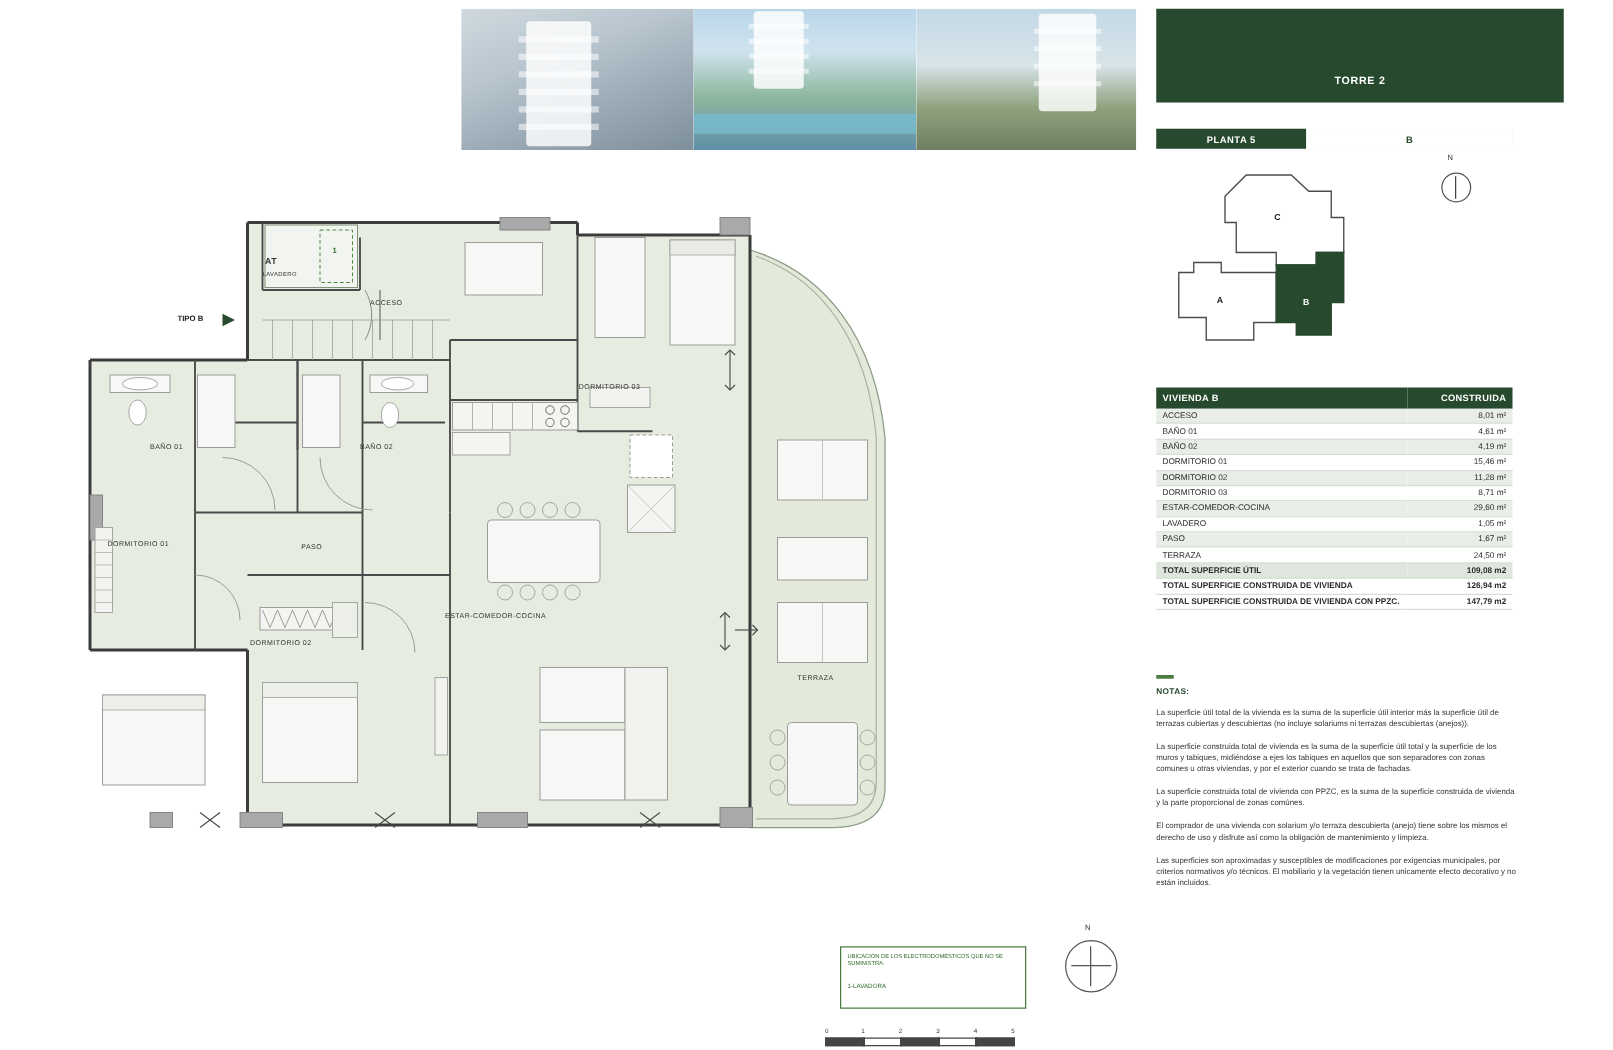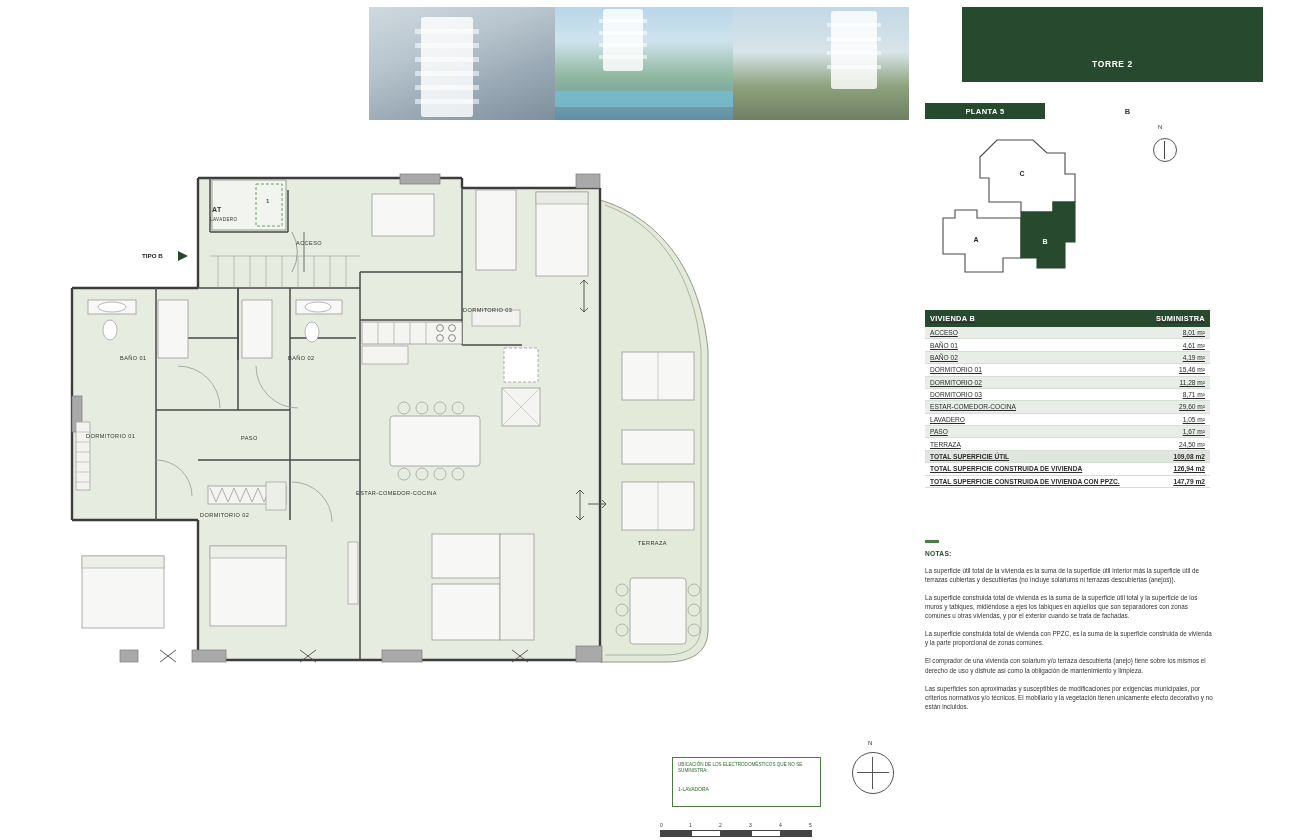--- a/index.html
+++ b/index.html
@@ -17,35 +17,35 @@
   .photo:nth-child(1){width:186px;}
   .photo:nth-child(2){width:178px;}
   .photo:nth-child(3){width:176px;}
   .ph1{background:linear-gradient(160deg,#cfd9df 0%,#b9c6cf 35%,#97a7b3 70%,#7e8f9c 100%);width:100%;height:100%;}
   .ph2{background:linear-gradient(180deg,#b9d6e8 0%,#cfe3ee 30%,#8fb79f 62%,#5f8fa8 100%);width:100%;height:100%;}
   .ph3{background:linear-gradient(180deg,#c3d8e6 0%,#d8e4e9 40%,#8ea27e 70%,#6f7f63 100%);width:100%;height:100%;}
   .tower{position:absolute;background:rgba(255,255,255,.82);border-radius:3px;}
   .tower-s{position:absolute;background:rgba(255,255,255,.55);}
 
   
-  #torre-header{left:962px;top:7px;width:301px;height:75px;background:#27492e;}
+  #torre-header{left:925px;top:7px;width:326px;height:75px;background:#27492e;}
   #torre-label{position:absolute;left:0;top:52px;width:100%;text-align:center;color:#fff;font-size:8.5px;font-weight:bold;letter-spacing:.6px;}
   #planta-left{position:absolute;left:0;top:0;width:120px;height:16px;background:#27492e;color:#fff;font-size:7.5px;font-weight:bold;display:flex;align-items:center;justify-content:center;letter-spacing:.4px;}
   #planta-right{position:absolute;left:120px;top:0;width:165px;height:16px;background:#fff;color:#27492e;font-size:7.5px;font-weight:bold;display:flex;align-items:center;justify-content:center;}
   #planta-bar-wrap{left:925px;top:103px;width:285px;height:16px;background:#e9eee8;}
 
   
   #keyplan{left:925px;top:122px;width:285px;height:180px;background:#fff;}
   #compass-key{position:absolute;left:228px;top:16px;width:22px;height:22px;border:1px solid #555;border-radius:50%;}
   #compass-key .needle{position:absolute;left:10px;top:2px;width:1px;height:18px;background:#444;}
   #compass-key-n{position:absolute;left:233px;top:2px;font-size:6px;color:#333;}
 
   
   #table-wrap{left:925px;top:310px;width:285px;}
-  table{border-collapse:collapse;width:285px;font-size:6.6px;text-decoration:underline;}
+  table{border-collapse:collapse;width:285px;font-size:6.6px;}
   th{background:#27492e;color:#fff;padding:4px 5px;text-align:left;font-size:7.4px;letter-spacing:.3px;}
   th.right{text-align:right;}
   td{padding:2.2px 5px;border-bottom:1px solid #d6dfd6;}
   td.val{text-align:right;width:74px;}
   tr.alt td{background:#e8eee7;}
   tr.plain td{background:#fff;}
   tr.total td{background:#dfe6dd;font-weight:bold;}
   tr.total2 td{background:#fff;font-weight:bold;}
 
   
@@ -135,21 +135,21 @@
     <div class="needle"></div>
   </div>
   <div id="compass-key-n">N</div>
 </div>
 
 <div class="abs" id="table-wrap">
   <table>
     <thead>
       <tr>
         <th>VIVIENDA B</th>
-        <th class="right">SUMINISTRA</th>
+        <th class="right">CONSTRUIDA</th>
       </tr>
     </thead>
     <tbody>
       <tr class="alt">
           <td>ACCESO</td>
           <td class="val">8,01 m²</td>
         </tr>
       <tr class="plain">
           <td>BAÑO 01</td>
           <td class="val">4,61 m²</td>

